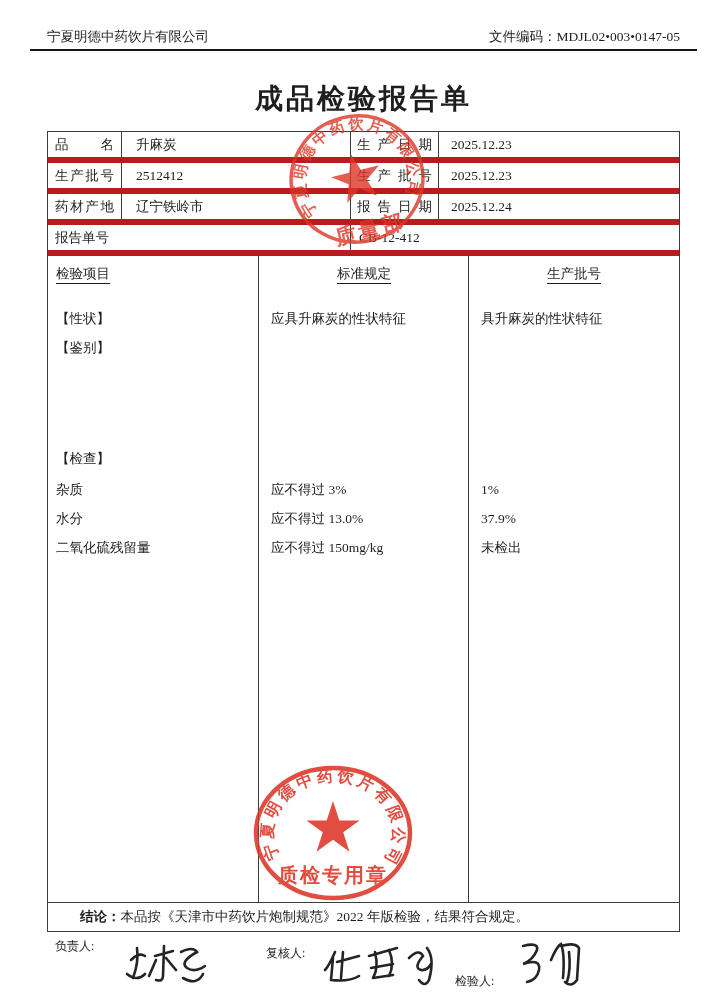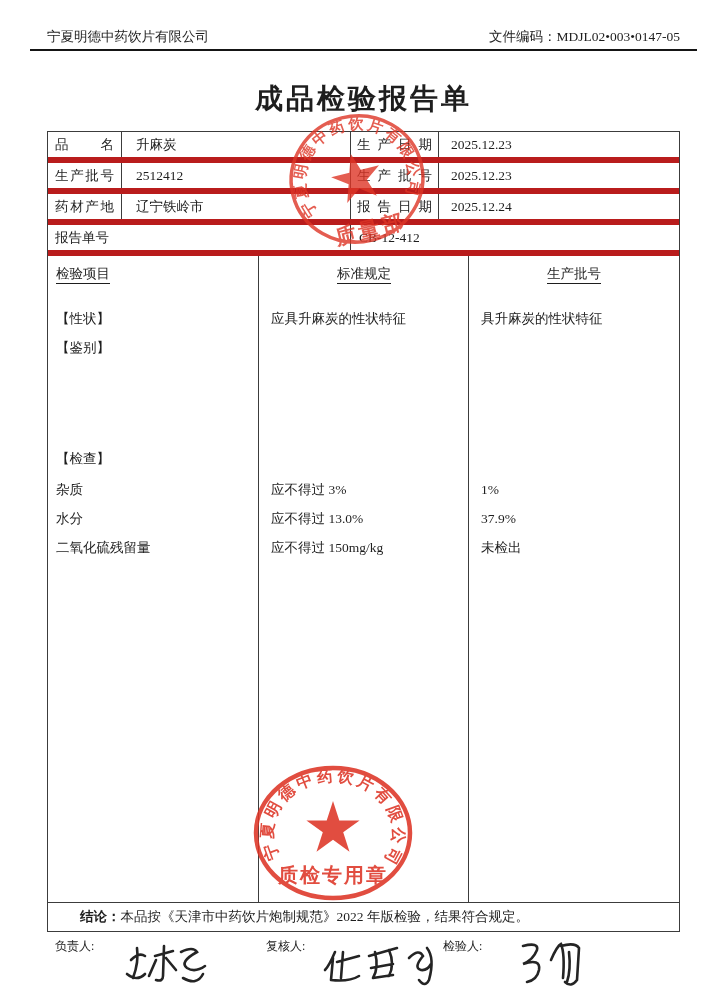--- a/index.html
+++ b/index.html
@@ -42,21 +42,21 @@
   .cs { width:210px; padding-left:12px; padding-right:28px; }
   .cr { flex:1; padding-left:12px; }
 
   
   .conclusion { flex:1; display:flex; align-items:center; padding-left:8px; }
   .conclusion .lbl { font-weight:bold;margin-left:24px; }
 
   
   .sig-row { position:absolute; left:47px; top:936px; width:633px; height:60px; font-size:12px; }
   .sig-label { position:absolute; top:2px; }
-  .sl-1 { left:8px; } .sl-2 { left:219px; } .sl-3 { left:396px; }
+  .sl-1 { left:8px; } .sl-2 { left:219px;margin-top:7px; } .sl-3 { left:408px;margin-top:35px; }
   .sig-svg { position:absolute; }
   .sg-1 { left:74px; top:4px; } .sg-2 { left:274px; top:2px; } .sg-3 { left:466px; top:0; }
   .sig-svg path { fill:none; stroke:#242424; stroke-width:2.6; stroke-linecap:round; }
 
   
   .stamp { position:absolute; }
   .stamp-top { left:282px; top:104px; transform:rotate(-14deg); opacity:.8; }
   .stamp-bottom { left:247px; top:757px; opacity:.88; }
   .stamp text { font-family:"Liberation Serif","DejaVu Serif",serif; font-weight:bold; }
 </style>

